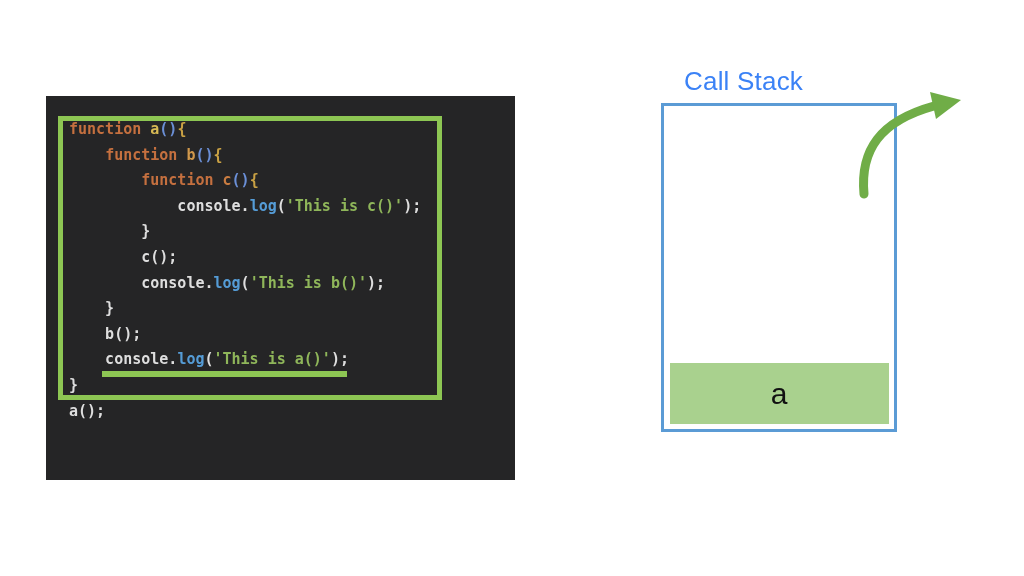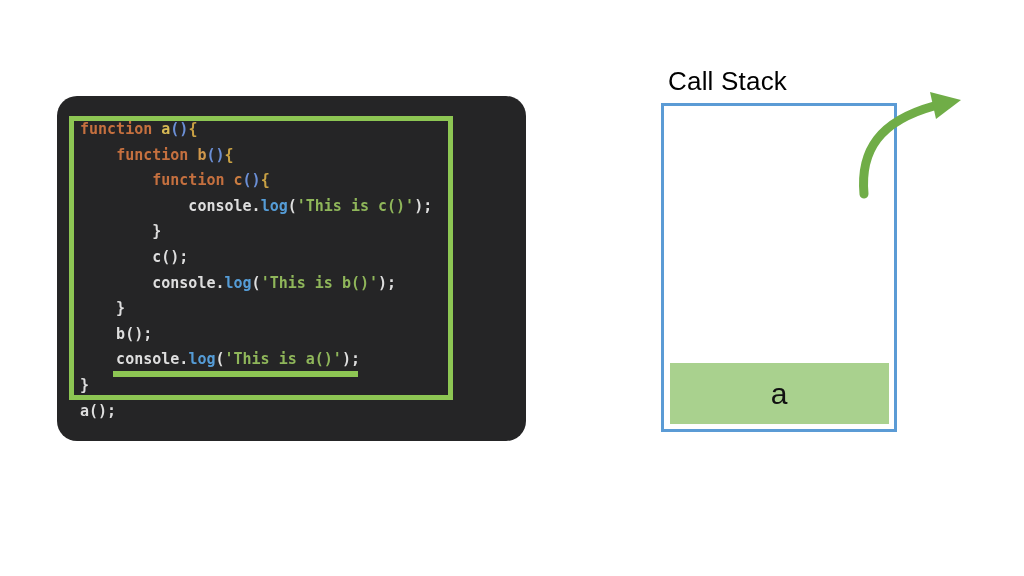--- a/index.html
+++ b/index.html
@@ -2,23 +2,22 @@
 <html><head>
 <meta charset="utf-8">
 <style>
   html,body{margin:0;padding:0;background:#ffffff;}
   .slide{
     position:relative;width:1024px;height:576px;background:#ffffff;
     overflow:hidden;font-family:"Liberation Sans",sans-serif;
   }
   
   .code-panel{
-    position:absolute;left:57px;top:96px;width:469px;height:345px;
+    position:absolute;left:46px;top:96px;width:469px;height:384px;
     background:#252526;
-    border-radius:20px;
   }
   .code-lines{
     position:absolute;left:23px;top:21px;
     font-family:"DejaVu Sans Mono","Liberation Mono",monospace;
     font-size:15px;font-weight:700;line-height:25.6px;
     white-space:pre;color:#DEDEDE;
   }
   .code-line{height:25.6px;}
   .highlight-border{
     position:absolute;left:12px;top:20px;width:374px;height:274px;
@@ -53,21 +52,21 @@
 <body>
 
 <div class="slide">
 
   <div class="code-panel" style="background: rgb(37, 37, 38);">
     <div class="code-lines" id="code-lines"><div class="code-line"><span style="color: rgb(197, 112, 63);">function </span><span style="color: rgb(215, 185, 84);">a</span><span style="color: rgb(107, 143, 214);">()</span><span style="color: rgb(201, 161, 68);">{</span></div><div class="code-line"><span style="color: rgb(222, 222, 222);">    </span><span style="color: rgb(197, 112, 63);">function </span><span style="color: rgb(208, 152, 76);">b</span><span style="color: rgb(107, 143, 214);">()</span><span style="color: rgb(201, 161, 68);">{</span></div><div class="code-line"><span style="color: rgb(222, 222, 222);">        </span><span style="color: rgb(197, 112, 63);">function </span><span style="color: rgb(201, 124, 65);">c</span><span style="color: rgb(107, 143, 214);">()</span><span style="color: rgb(201, 161, 68);">{</span></div><div class="code-line"><span style="color: rgb(222, 222, 222);">            console.</span><span style="color: rgb(85, 156, 214);">log</span><span style="color: rgb(222, 222, 222);">(</span><span style="color: rgb(143, 182, 90);">'This is c()'</span><span style="color: rgb(222, 222, 222);">);</span></div><div class="code-line"><span style="color: rgb(222, 222, 222);">        }</span></div><div class="code-line"><span style="color: rgb(222, 222, 222);">        c();</span></div><div class="code-line"><span style="color: rgb(222, 222, 222);">        console.</span><span style="color: rgb(85, 156, 214);">log</span><span style="color: rgb(222, 222, 222);">(</span><span style="color: rgb(143, 182, 90);">'This is b()'</span><span style="color: rgb(222, 222, 222);">);</span></div><div class="code-line"><span style="color: rgb(222, 222, 222);">    }</span></div><div class="code-line"><span style="color: rgb(222, 222, 222);">    b();</span></div><div class="code-line"><span style="color: rgb(222, 222, 222);">    console.</span><span style="color: rgb(85, 156, 214);">log</span><span style="color: rgb(222, 222, 222);">(</span><span style="color: rgb(143, 182, 90);">'This is a()'</span><span style="color: rgb(222, 222, 222);">);</span></div><div class="code-line"><span style="color: rgb(222, 222, 222);">}</span></div><div class="code-line"><span style="color: rgb(222, 222, 222);">a();</span></div></div>
     <div class="highlight-border" id="highlight-border" style="border-color: rgb(141, 198, 83);"></div>
     <div class="console-underline" id="console-underline" style="background: rgb(141, 198, 83);"></div>
   </div>
 
-  <div class="callstack-title" style="color: #000000;">Call Stack</div>
+  <div class="callstack-title" style="color: #3b82f6; margin-left: 16px;">Call Stack</div>
 
   <div class="callstack-box" id="callstack-box" style="border-color: rgb(91, 155, 213);">
     <div class="stack-frames" id="stack-frames">
         <div class="stack-frame" style="background: rgb(169, 209, 142);">
           <span>a</span>
         </div>
       </div>
   </div>
 
   <svg class="arrow-svg" viewBox="0 0 1024 576">

